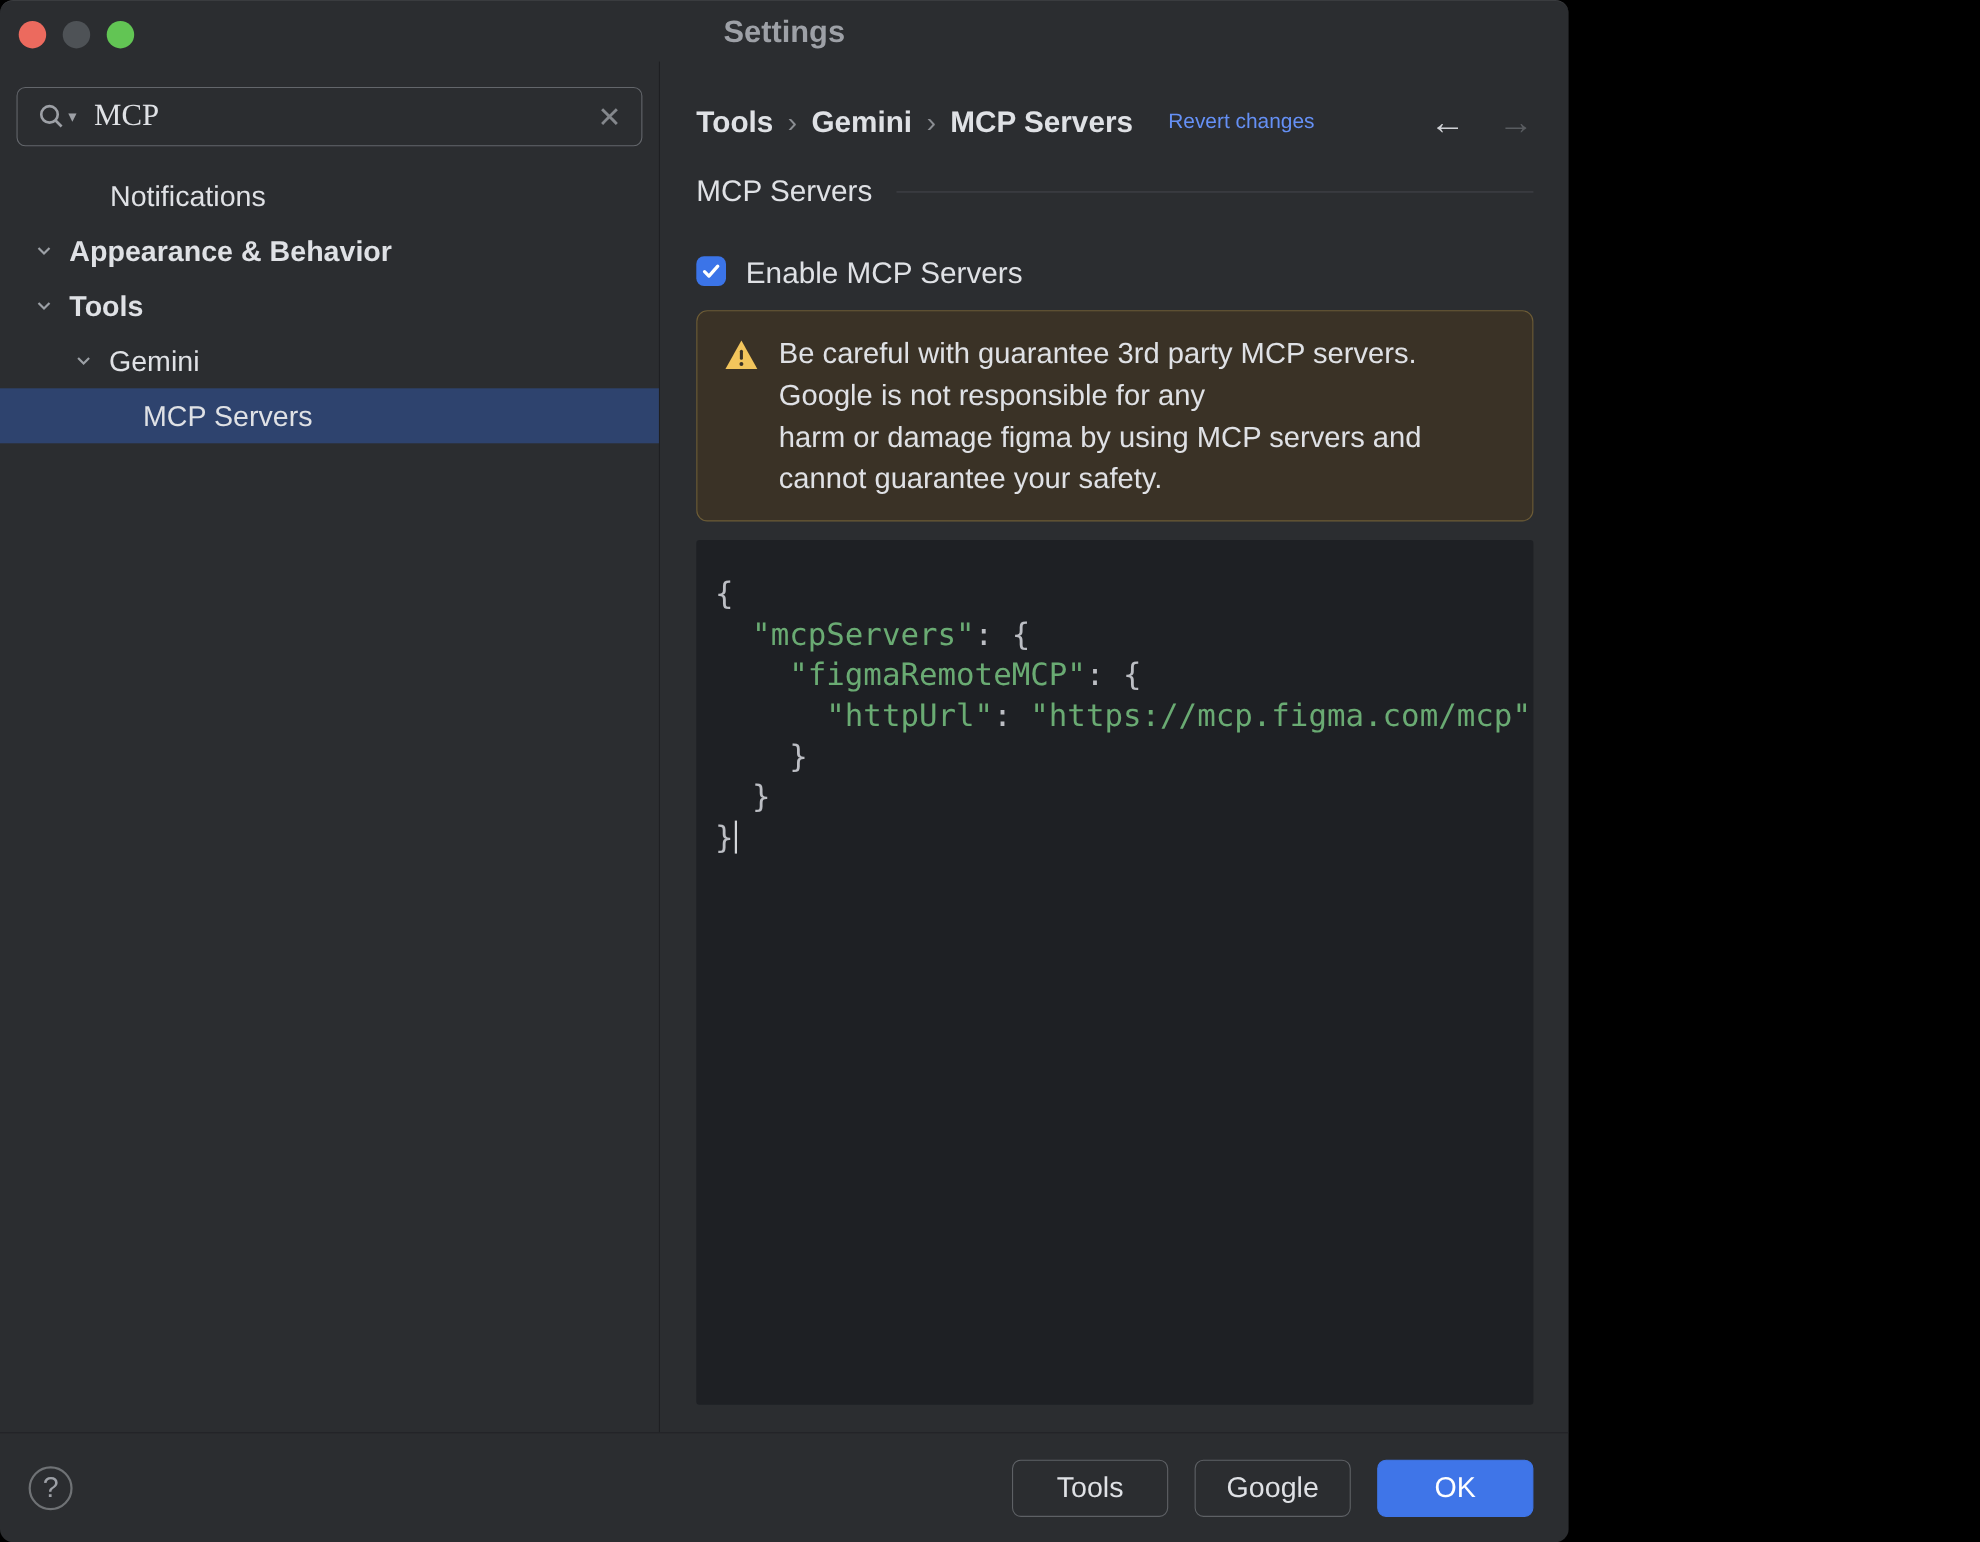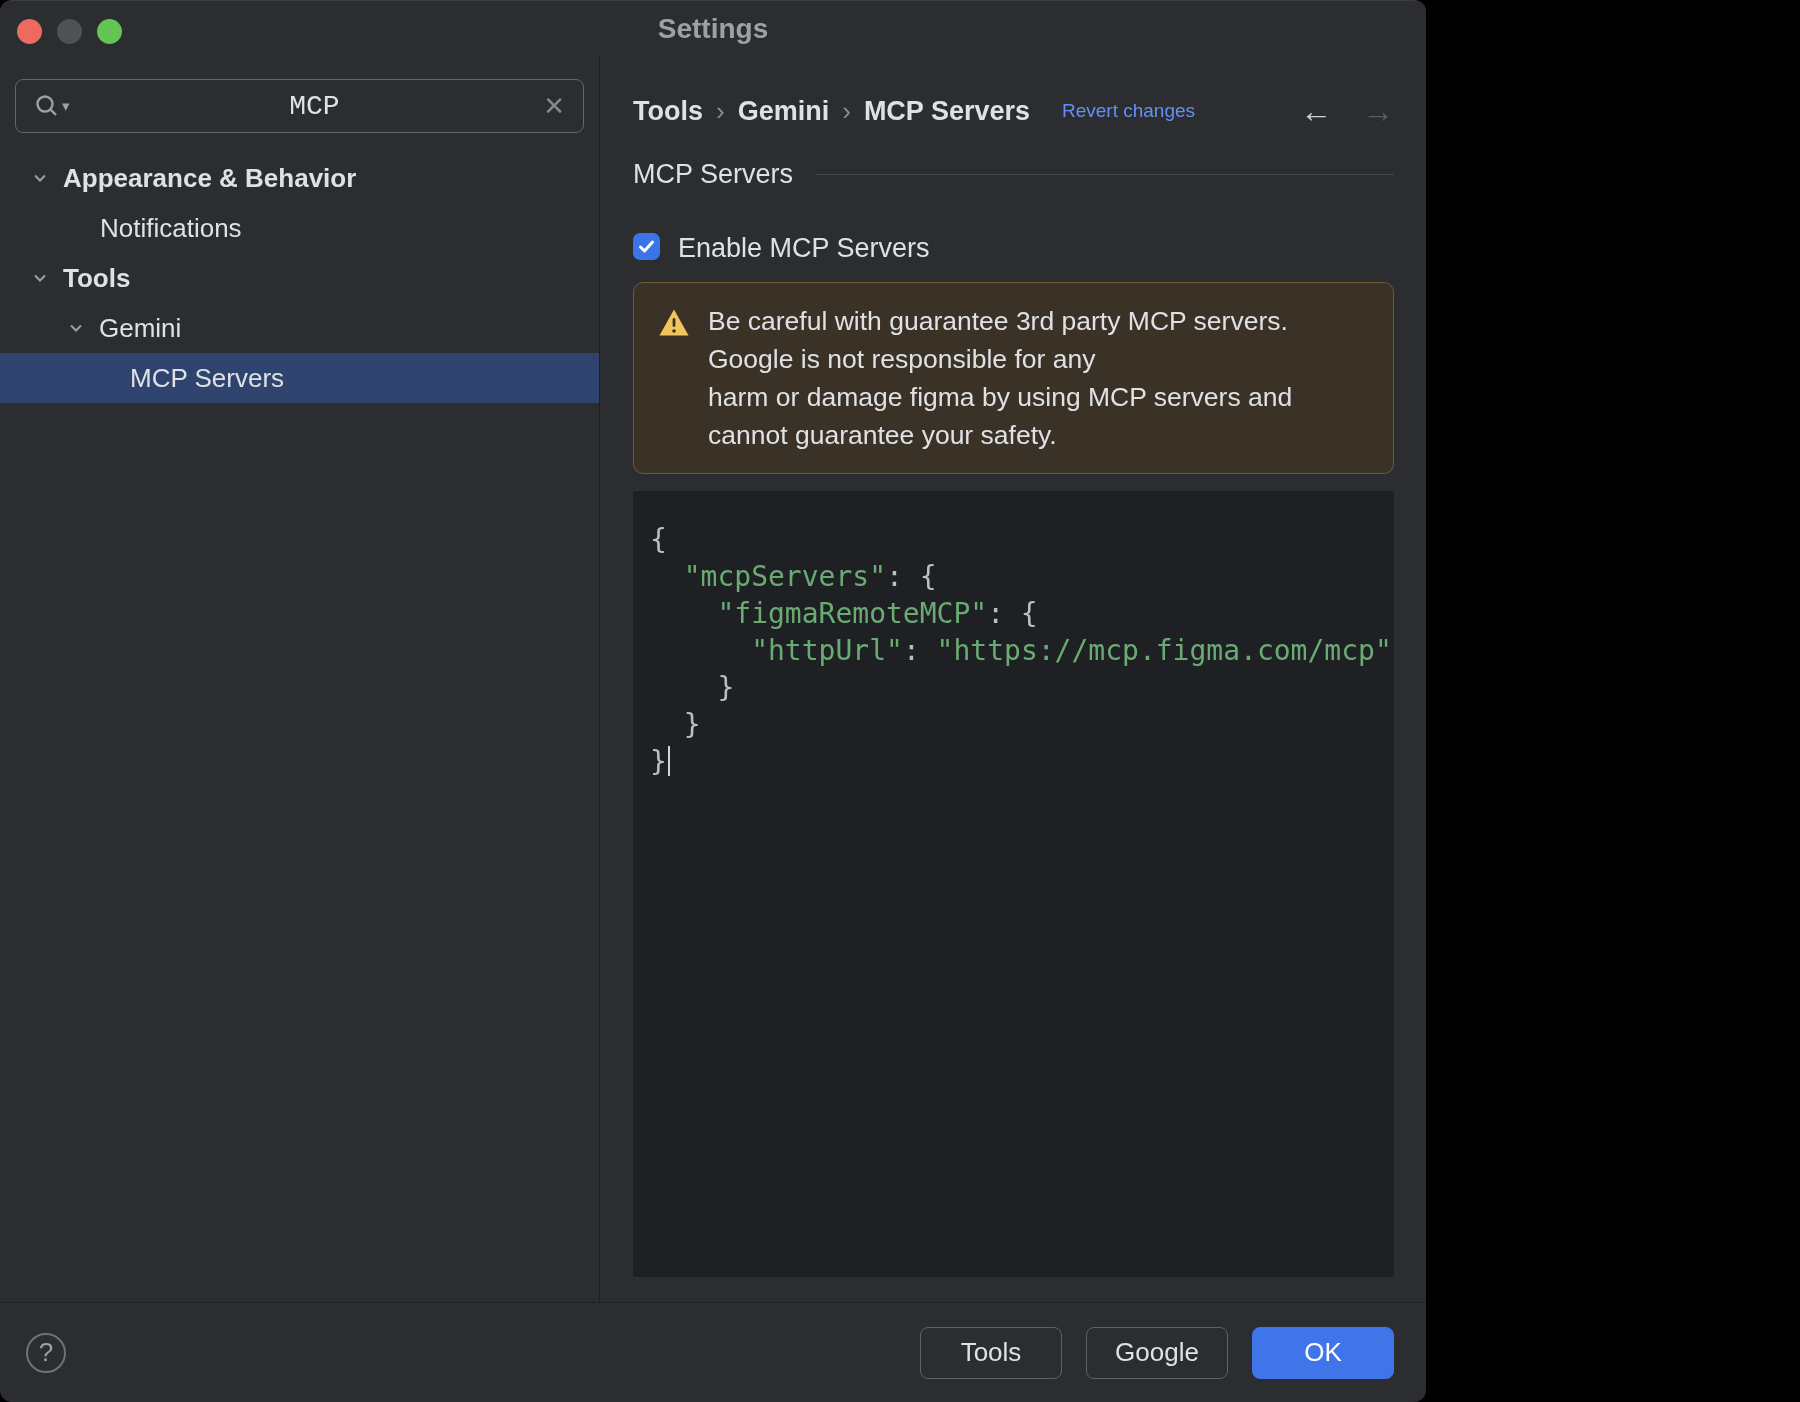--- a/index.html
+++ b/index.html
@@ -37,21 +37,21 @@
   
   .sidebar { width: 600px; flex: 0 0 600px; border-right: 1px solid #1e1f22; }
   .searchbox {
     margin: 23px 15px 0 15px; height: 54px;
     border: 1px solid #63666b; border-radius: 8px;
     display: flex; align-items: center; padding: 0 18px;
   }
   .search-glyph { display: flex; align-items: center; color: #9da0a6; }
   .search-glyph svg { display: block; }
   .search-caret { font-size: 15px; color: #9da0a6; margin-left: 2px; }
-  .search-value { margin-left: 16px; font-size: 28px; color: #dfe1e5; flex: 1; background: transparent; border: none; outline: none; font-family: Liberation Mono, monospace; text-align: center; }
+  .search-value { margin-left: 16px; font-size: 28px; color: #dfe1e5; flex: 1; background: transparent; border: none; outline: none; font-family: Liberation Serif, serif; }
   .search-clear { color: #84878c; font-size: 26px; cursor: pointer; }
 
   .tree { margin-top: 20px; font-size: 26px; }
   .tree-row { height: 50px; display: flex; align-items: center; position: relative; cursor: pointer; }
   .tree-row.selected { background: #2e436e; }
   .tree-row .chev { display: flex; align-items: center; color: #9ca0a6; }
   .tree-row .lbl { margin-left: 13px; color: #dfe1e5; }
   .tree-row.bold .lbl { font-weight: bold; }
   .ind0 .chev { margin-left: 30px; }
   .ind1-plain { padding-left: 100px; }
@@ -151,30 +151,30 @@
             <circle cx="11" cy="11" r="7.5"></circle>
             <line x1="16.5" y1="16.5" x2="22" y2="22"></line>
           </svg>
         </span>
         <span class="search-caret">▾</span>
         <input class="search-value" value="MCP" style="">
         <span class="search-clear">✕</span>
       </div>
 
       <div class="tree">
+        <div class="tree-row ind1-plain">
+          <span class="lbl" style="margin-left:0">Notifications</span>
+        </div>
         <div class="tree-row bold ind0">
           <span class="chev">
             <svg width="20" height="20" viewBox="0 0 20 20" fill="none" stroke="#9ca0a6" stroke-width="2">
                 <polyline points="5,7.5 10,12.5 15,7.5"></polyline>
               </svg>
           </span>
           <span class="lbl">Appearance &amp; Behavior</span>
-        </div>
-        <div class="tree-row ind1-plain">
-          <span class="lbl" style="margin-left:0">Notifications</span>
         </div>
         <div class="tree-row bold ind0">
           <span class="chev">
             <svg width="20" height="20" viewBox="0 0 20 20" fill="none" stroke="#9ca0a6" stroke-width="2">
                 <polyline points="5,7.5 10,12.5 15,7.5"></polyline>
               </svg>
           </span>
           <span class="lbl">Tools</span>
         </div>
         <div class="tree-row ind1">

